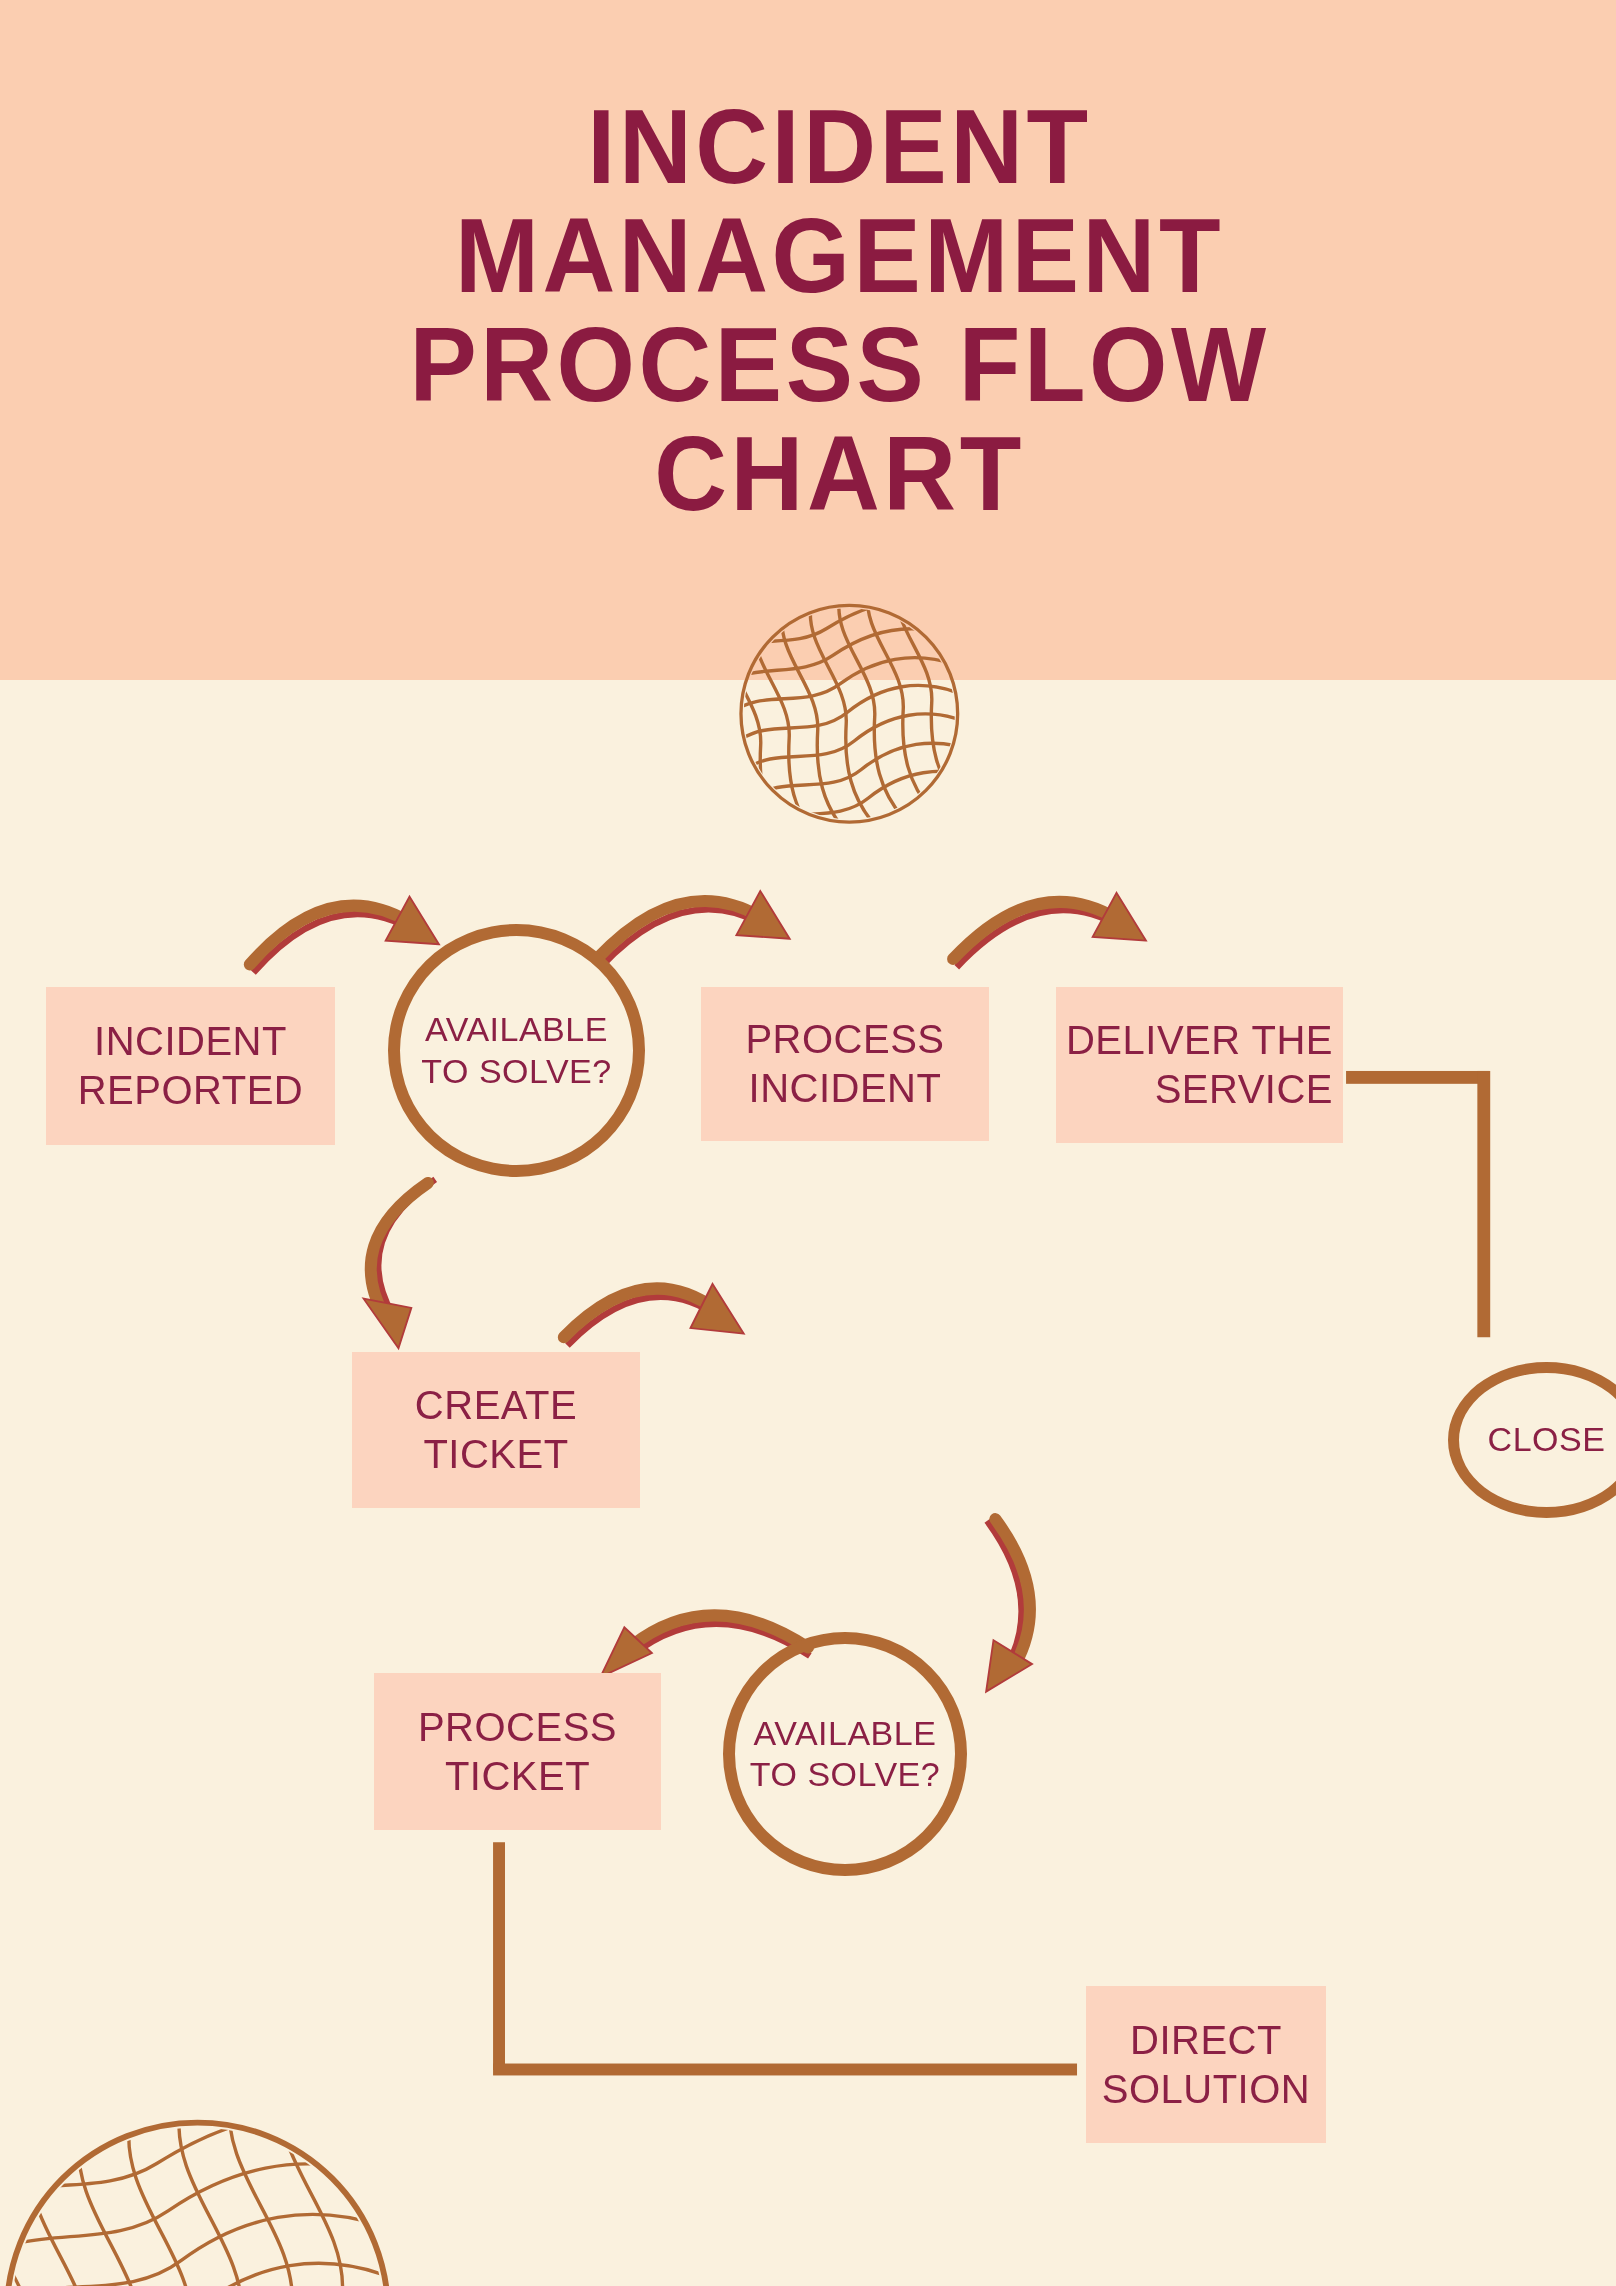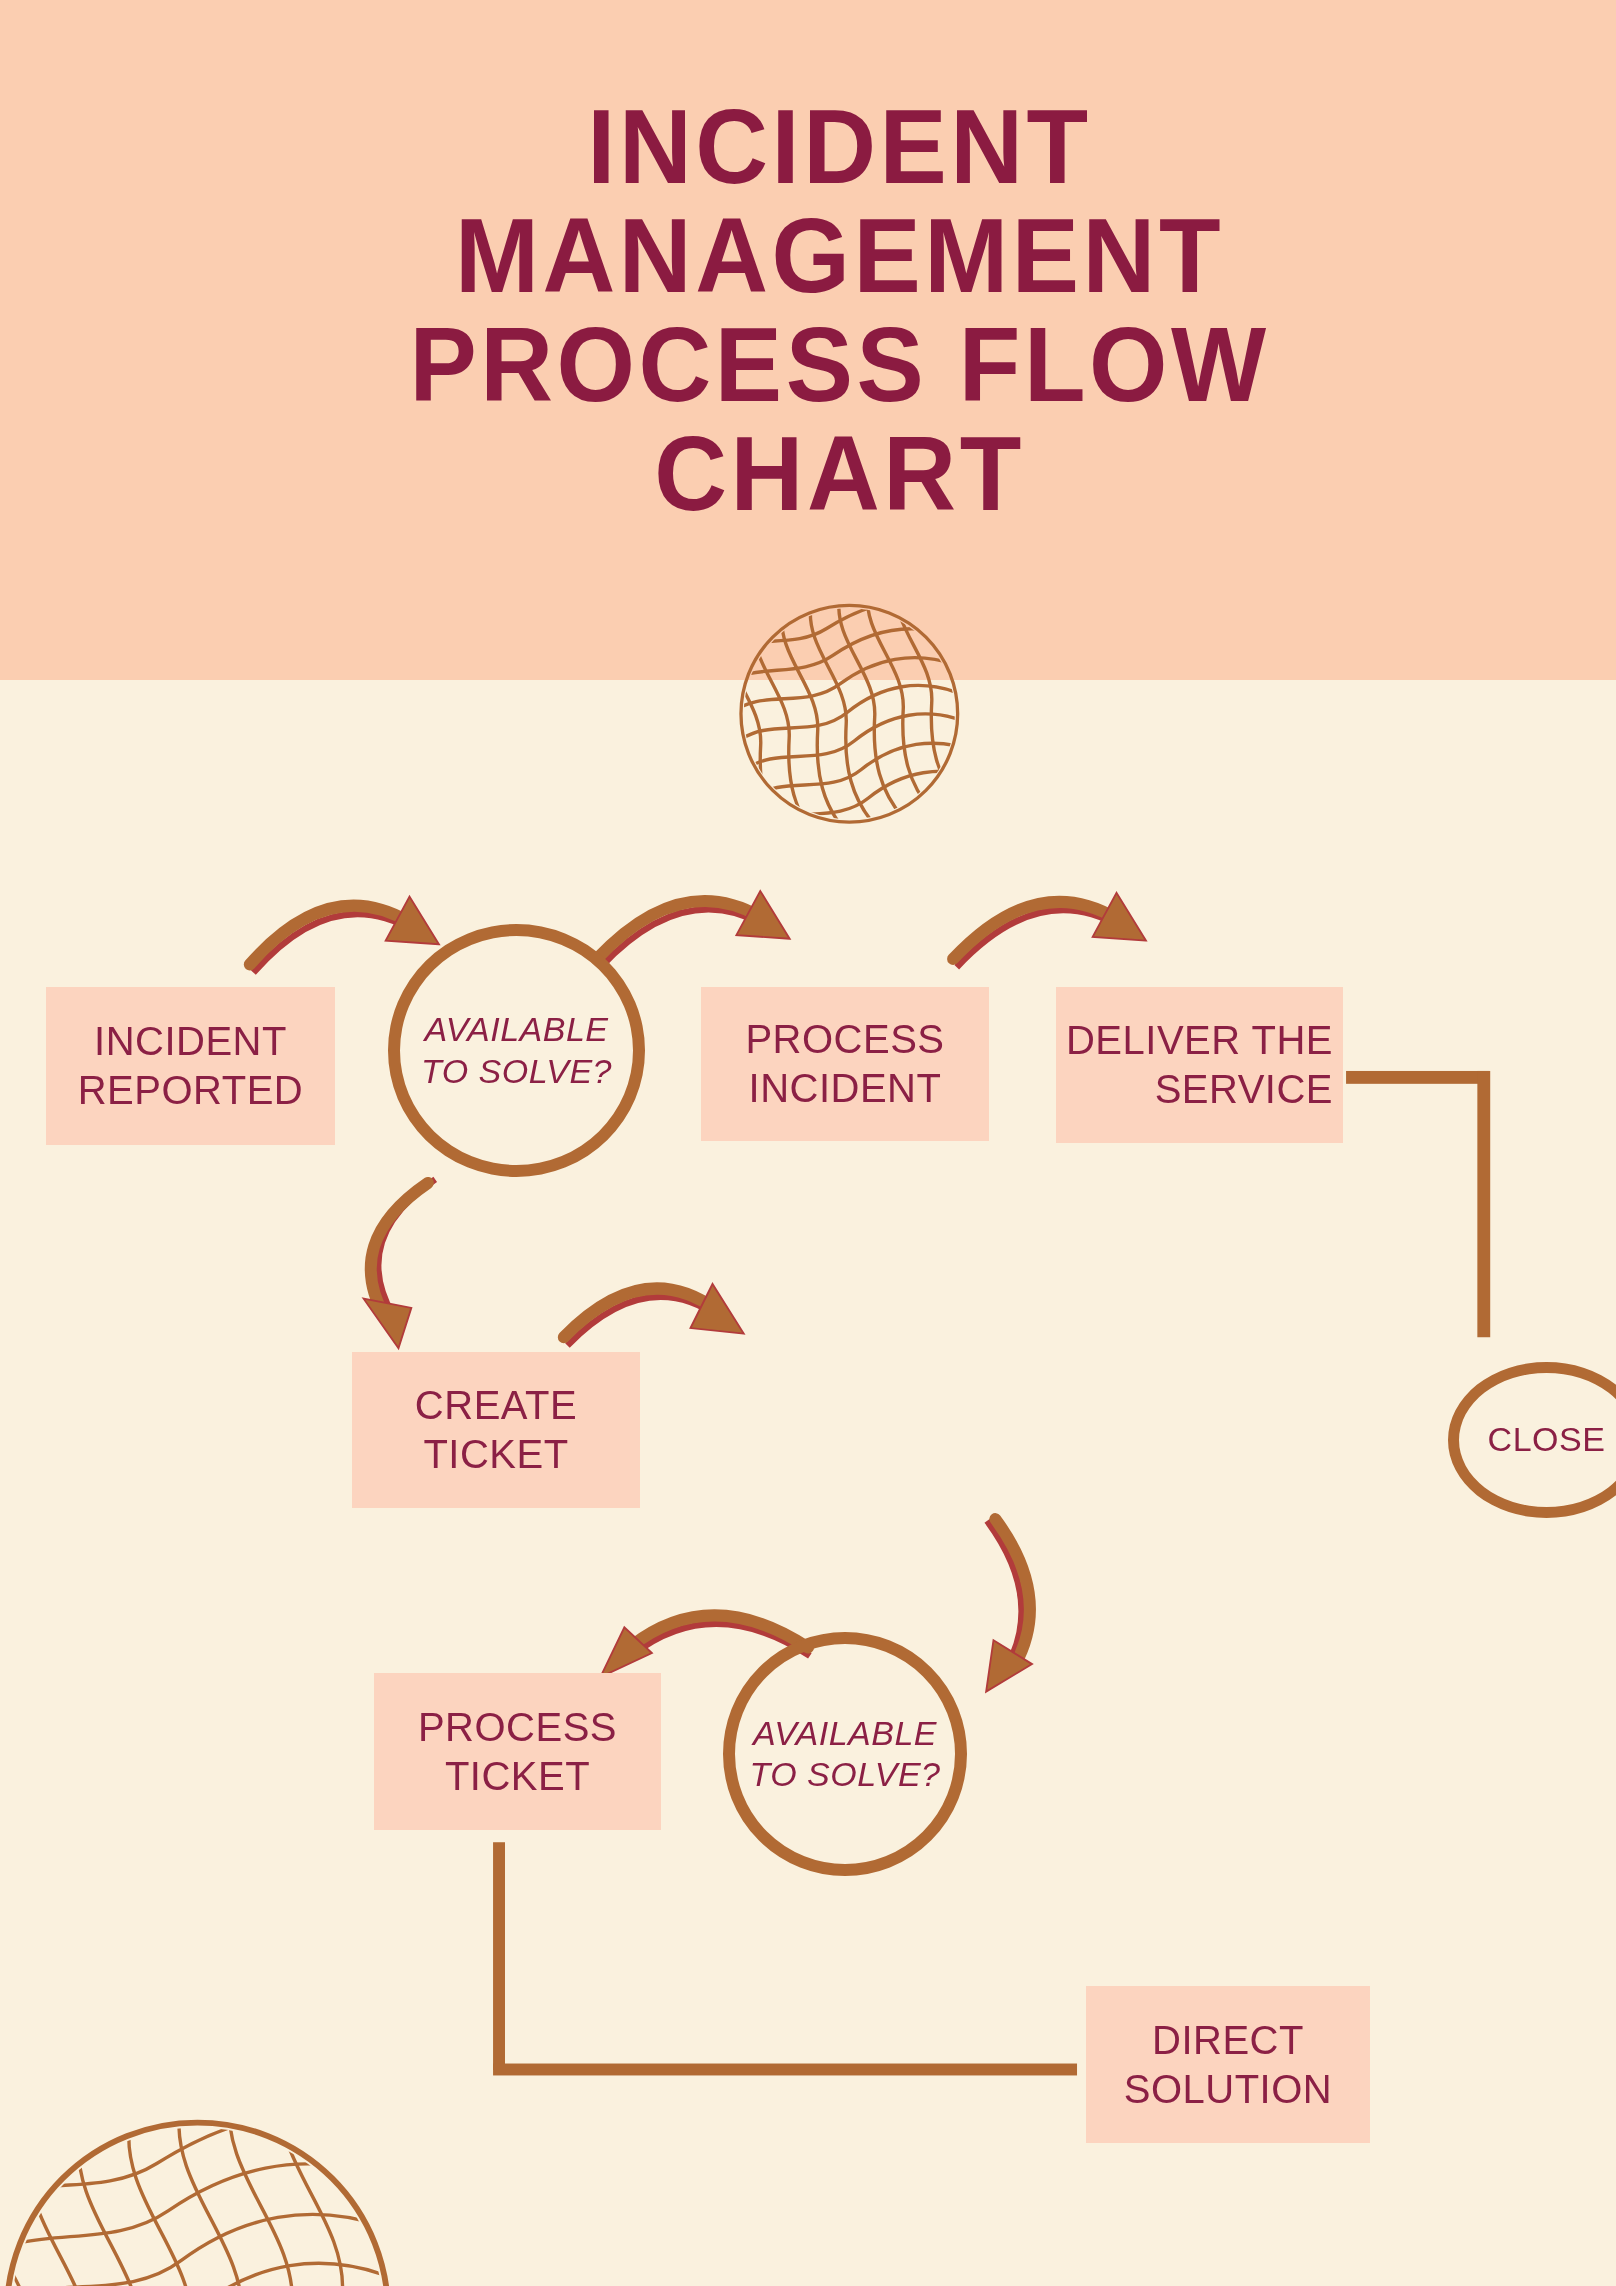--- a/index.html
+++ b/index.html
@@ -47,21 +47,20 @@
     position:absolute;
     display:flex; align-items:center; justify-content:center;
     box-sizing:border-box;
     text-align:center;
   }
   .node.box{ background:var(--node-fill,#fcd4bf); }
   .node.circle{
     background:transparent;
     border:12px solid var(--brown,#b16a34);
     border-radius:50%;
-    font-style:italic;
   }
   .node.terminator{
     background:transparent;
     border:11px solid var(--brown,#b16a34);
     border-radius:50%;
   }
   .node-label{
     white-space:pre-line;
     color:var(--maroon,#8b2045);
     font-size:40px;
@@ -72,21 +71,21 @@
 
   #n-incident-reported { left:46px;   top:987px; width:289px; height:158px; }
   #n-available1        { left:388px;  top:924px; width:257px; height:253px; }
   #n-process-incident  { left:701px;  top:987px; width:288px; height:154px; }
   #n-deliver-service   { left:1056px; top:987px; width:287px; height:156px;text-align:right; }
   #n-close             { left:1448px; top:1362px; width:197px; height:156px; }
   #n-create-ticket     { left:352px;  top:1352px; width:288px; height:156px;text-align:center; }
   #n-escalate          { left:703px;  top:1352px; width:288px; height:156px; }
   #n-process-ticket    { left:374px;  top:1673px; width:287px; height:157px; }
   #n-available2        { left:723px;  top:1632px; width:244px; height:244px; }
-  #n-direct-solution   { left:1086px; top:1986px; width:284px; height:157px;justify-content:center; }
+  #n-direct-solution   { left:1086px; top:1986px; width:240px; height:157px;justify-content:center; }
 </style>
 </head>
 <body>
 
 <div id="canvas">
 
   <div id="header-band"></div>
 
   <div id="poster-title">INCIDENT
 MANAGEMENT

